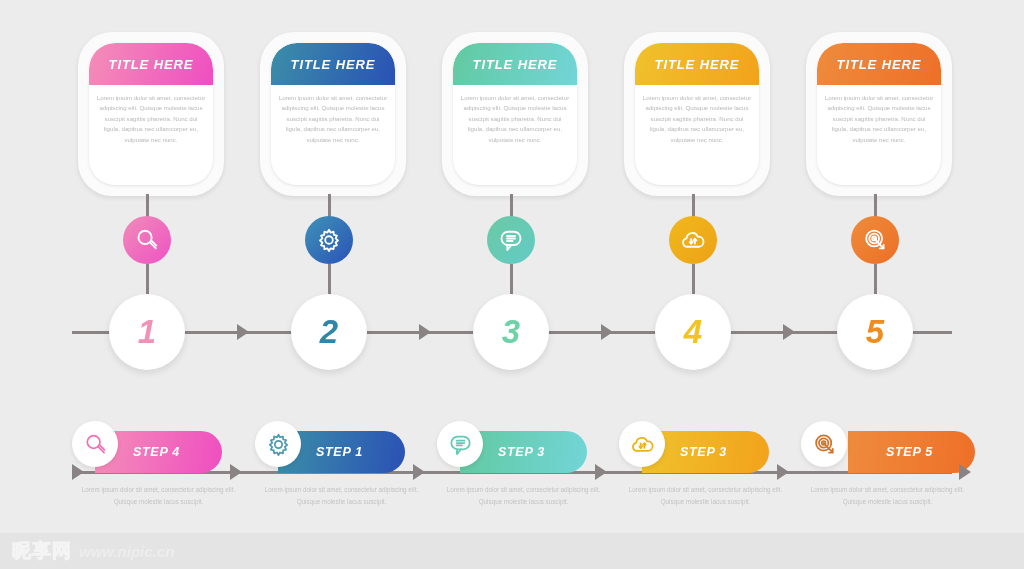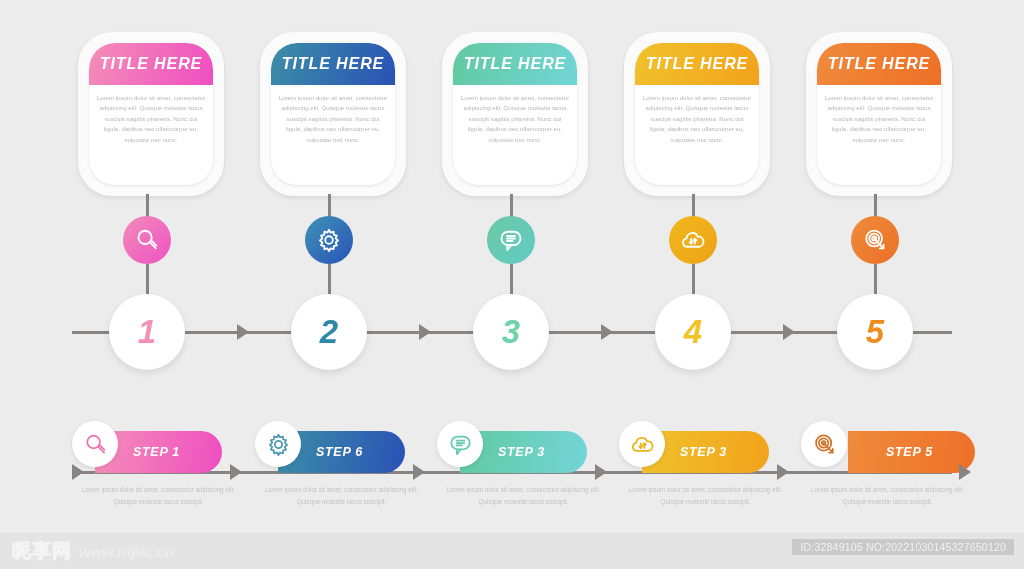--- a/index.html
+++ b/index.html
@@ -28,21 +28,21 @@
     overflow: hidden;
     box-shadow: 0 1px 3px rgba(0,0,0,.10);
   }
   .card-head {
     height: 42px;
     border-radius: 26px 26px 0 0;
     display: flex; align-items: center; justify-content: center;
   }
   .card-head span {
     color: #ffffff;
-    font-size: 16px;
+    font-size: 13px;
     font-weight: bold;
     font-style: italic;
     letter-spacing: 0.9px;
   }
   .card-body {
     padding: 8px 7px 0 7px;
     text-align: center;
     font-size: 6.1px;
     line-height: 1.72;
     color: #b7b7b7;
@@ -276,33 +276,33 @@
       </div>
       <div class="arrow-head" style="left: 783px;"></div>
       <div class="num-circle" style="left: 837px; top: 294px;">
         <span style="color:#ef8c20">5</span>
       </div>
     </div>
 
   <div class="bottom-line"></div>
   <div id="steps-layer">
       <div class="step-bar" style="left: 95px; width: 127px; background: linear-gradient(100deg, rgb(244, 143, 184), rgb(239, 78, 192));">
-        <span class="step-label">STEP 1</span>
+        <span class="step-label">STEP 4</span>
       </div>
       <div class="step-icon-circle" style="left: 72px;">
         <svg viewBox="0 0 24 24">
           <circle cx="10.2" cy="9.6" r="6.1" fill="none" stroke="#ef72b4" stroke-width="1.7" stroke-linecap="round" stroke-linejoin="round"></circle>
           <line x1="14.7" y1="14.2" x2="20.2" y2="19.8" fill="none" stroke="#ef72b4" stroke-width="1.7" stroke-linecap="round" stroke-linejoin="round"></line>
           <line x1="16.3" y1="12.8" x2="20.6" y2="17.2" fill="none" stroke="#ef72b4" stroke-width="1.7" stroke-linecap="round" stroke-linejoin="round"></line>
         </svg>
       </div>
       <div class="step-desc" style="left: 74.5px;">Lorem ipsum dolor sit amet, consectetur adipiscing elit. Quisque molestie lacus suscipit.</div>
       <div class="bottom-arrow" style="left: 230px;"></div>
       <div class="step-bar" style="left: 278px; width: 127px; background: linear-gradient(100deg, rgb(60, 143, 168), rgb(42, 81, 181));">
-        <span class="step-label">STEP 6</span>
+        <span class="step-label">STEP 1</span>
       </div>
       <div class="step-icon-circle" style="left: 255px;">
         <svg viewBox="0 0 24 24">
           <circle cx="12" cy="12" r="3.5" fill="none" stroke="#4b9ab3" stroke-width="1.7" stroke-linecap="round" stroke-linejoin="round"></circle>
           <path d="M12 2.6 13.4 5.1 16.2 4.3 16.5 7.2 19.3 7.9 18.1 10.5 20.3 12.4 18.1 14.3 19.3 16.9 16.5 17.6 16.2 20.5 13.4 19.7 12 22.2 10.6 19.7 7.8 20.5 7.5 17.6 4.7 16.9 5.9 14.3 3.7 12.4 5.9 10.5 4.7 7.9 7.5 7.2 7.8 4.3 10.6 5.1 Z" fill="none" stroke="#4b9ab3" stroke-width="1.7" stroke-linecap="round" stroke-linejoin="round"></path>
         </svg>
       </div>
       <div class="step-desc" style="left: 257.5px;">Lorem ipsum dolor sit amet, consectetur adipiscing elit. Quisque molestie lacus suscipit.</div>
       <div class="bottom-arrow" style="left: 413px;"></div>
       <div class="step-bar" style="left: 460px; width: 127px; background: linear-gradient(100deg, rgb(98, 201, 160), rgb(114, 213, 216));">
@@ -348,15 +348,14 @@
       <div class="step-desc" style="left: 803.5px;">Lorem ipsum dolor sit amet, consectetur adipiscing elit. Quisque molestie lacus suscipit.</div>
       <div class="bottom-arrow" style="left: 959px;"></div>
       <div class="bottom-arrow" style="left: 72px;"></div>
     </div>
 
   <div class="wm-bar"></div>
   <div class="wm-left">
     <span class="wm-cn">昵享网</span>
     <span class="wm-url">www.nipic.cn</span>
   </div>
-  <div class="wm-right">ID:32849105 NO:20221030145327650120</div>
 
 </div>
 
 </body></html>

